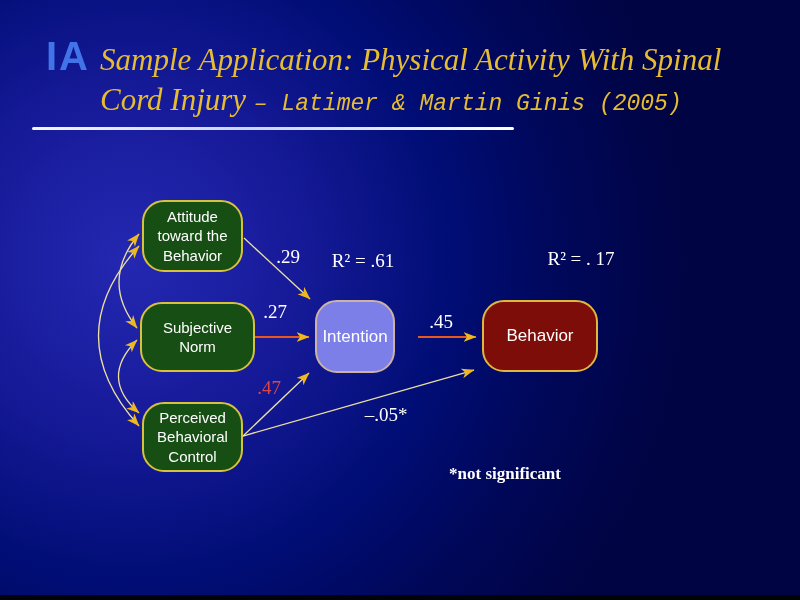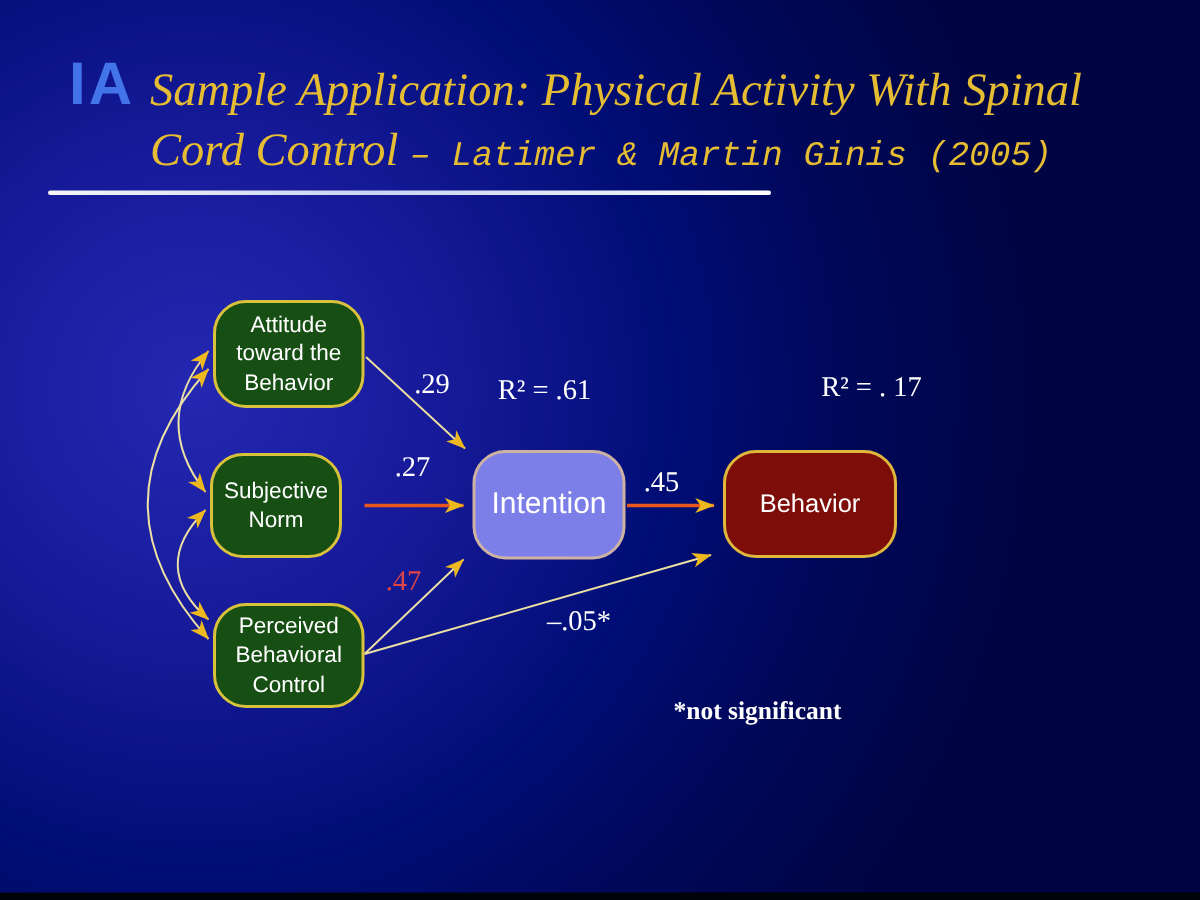--- a/index.html
+++ b/index.html
@@ -31,25 +31,25 @@
   }
   .arrows{position:absolute;left:0;top:0;}
   .box{
     position:absolute;border-radius:22px;box-sizing:border-box;
     display:flex;align-items:center;justify-content:center;text-align:center;
     color:#ffffff;font-family:Liberation Sans, sans-serif;
   }
   .box.green{background:#174e14;border:2px solid #d8c23c;font-size:15px;line-height:1.28;}
   .box.green span{display:inline-block;width:86px;}
   #box-attitude{left:142px;top:200px;width:101px;height:72px;}
-  #box-subjective{left:140px;top:302px;width:88px;height:70px;}
+  #box-subjective{left:140px;top:302px;width:115px;height:70px;}
   #box-pbc{left:142px;top:402px;width:101px;height:70px;}
   #box-intention{
-    left:315px;top:300px;width:102px;height:73px;
-    background:#7d7fe8;border:2px solid #cdb2a4;font-size:20px;
+    left:315px;top:300px;width:80px;height:73px;
+    background:#7d7fe8;border:2px solid #cdb2a4;font-size:17px;
   }
   #box-behavior{
     left:482px;top:300px;width:116px;height:72px;
     background:#7c0d08;border:2px solid #e0b73c;font-size:17px;
   }
   .lbl{
     position:absolute;transform:translate(-50%,-50%);
     color:#ffffff;font-size:19px;white-space:nowrap;
     font-family:"Liberation Serif", serif;
   }
@@ -63,21 +63,21 @@
   #note{left:505px;top:474px;font-weight:bold;font-size:17px;}
 </style>
 </head>
 <body>
 
 <div class="slide">
 
   <div class="logo" id="logo">IA</div>
 
   <div class="title-l1">Sample Application: Physical Activity With Spinal</div>
-  <div class="title-l2"><span>Cord Control </span><span class="subtitle">– Latimer &amp; Martin Ginis (2005)</span></div>
+  <div class="title-l2"><span>Cord Injury </span><span class="subtitle">– Latimer &amp; Martin Ginis (2005)</span></div>
 
   <div class="rule"></div>
 
   <svg class="arrows" width="800" height="600" viewBox="0 0 800 600">
     <defs>
       <marker id="ah" markerUnits="userSpaceOnUse" markerWidth="14" markerHeight="11" refX="12.5" refY="5" orient="auto-start-reverse">
         <path d="M0,0 L13,5 L0,10 L3.5,5 Z" fill="#edb91f"></path>
       </marker>
     </defs>
     <path d="M244,238 L310,299" stroke="#ece0a2" stroke-width="1.3" fill="none" marker-end="url(#ah)"></path>

